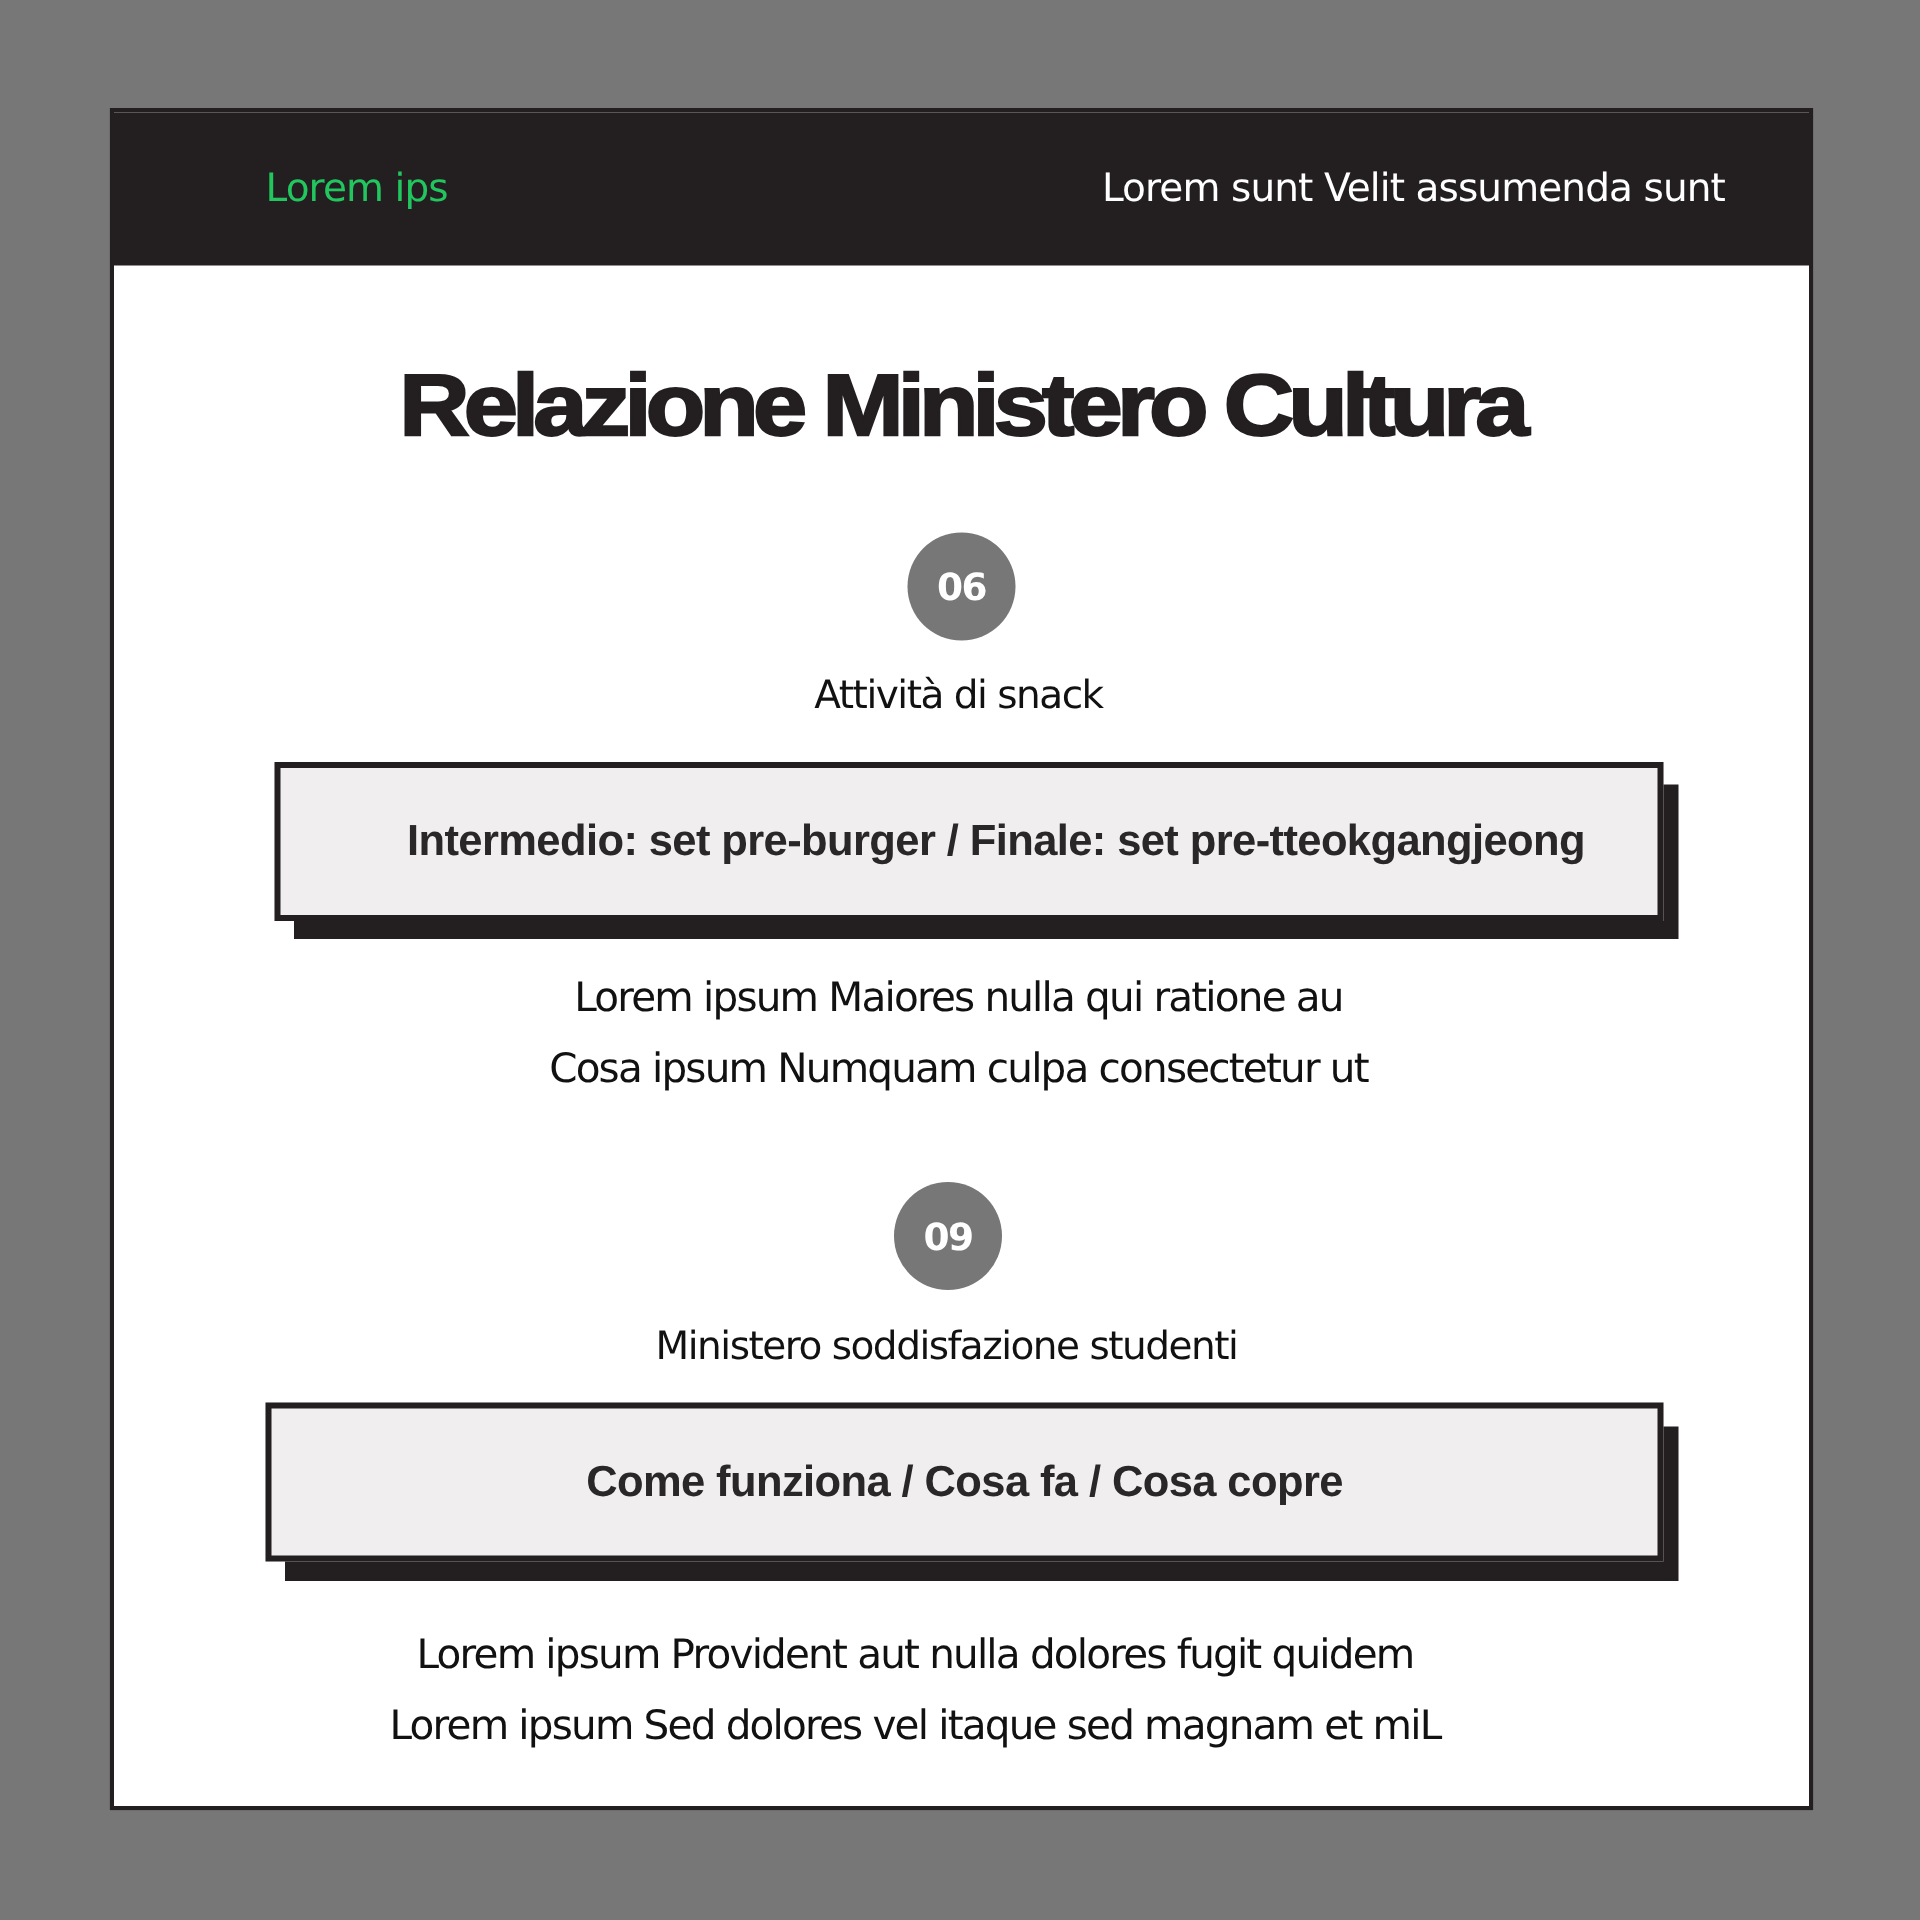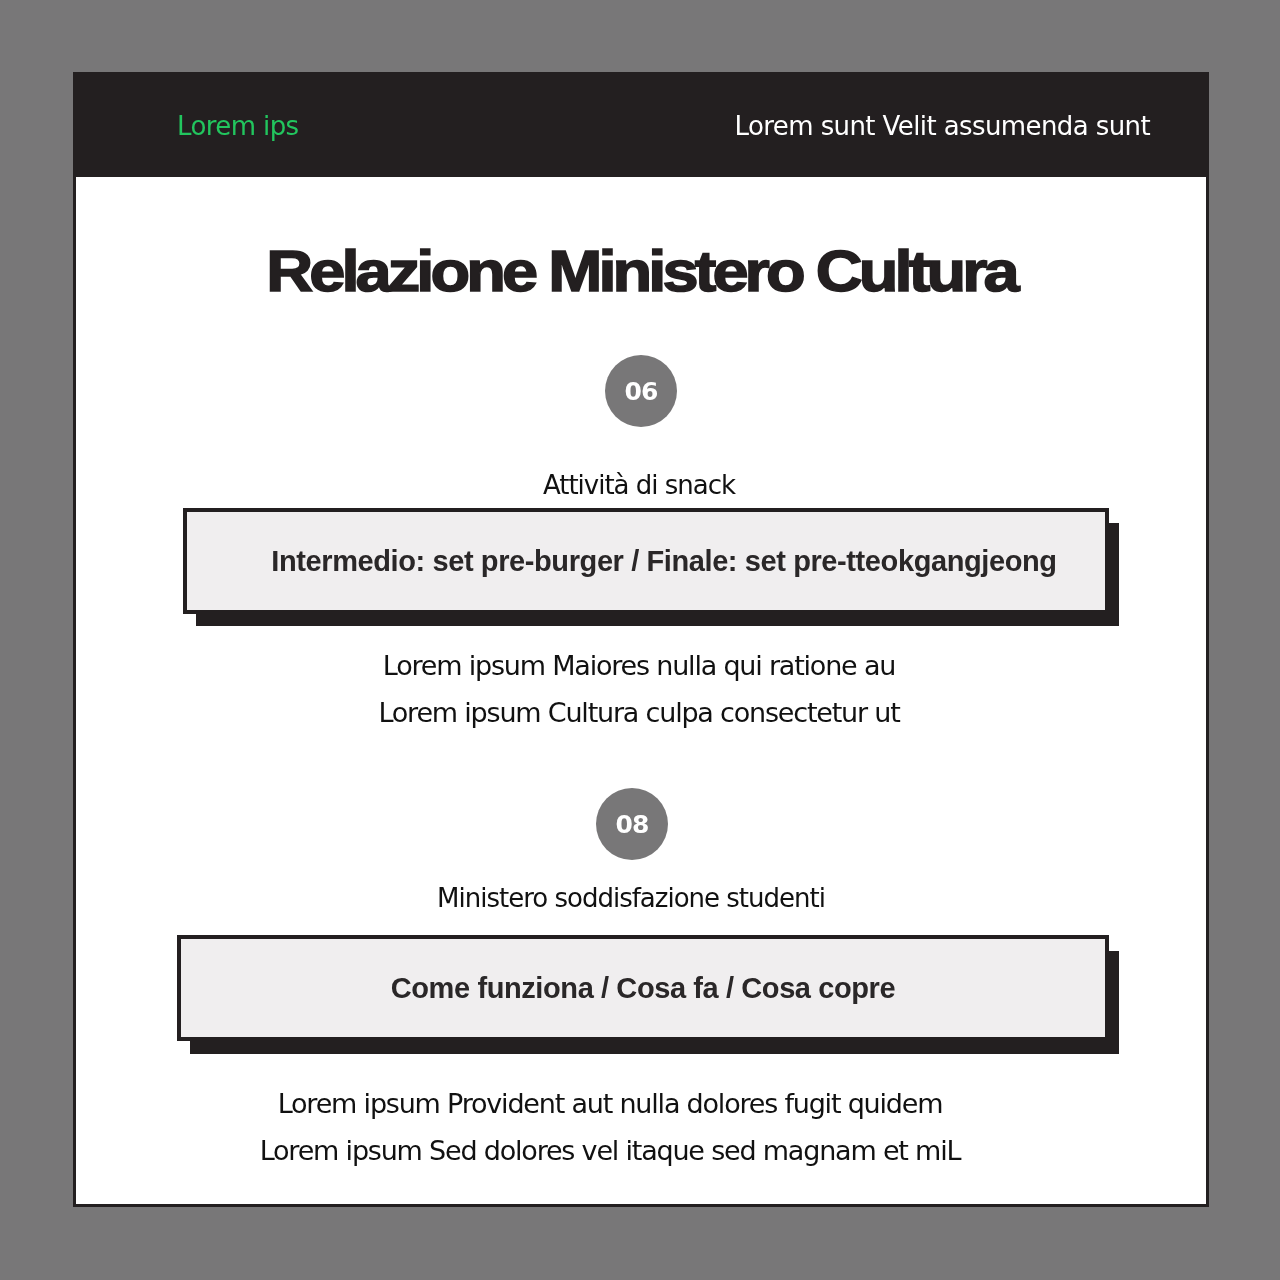--- a/index.html
+++ b/index.html
@@ -135,33 +135,33 @@
 
 <div class="card">
   <div class="header">
     <span class="header-left">Lorem ips</span>
     <span class="header-right">Lorem sunt Velit assumenda sunt</span>
   </div>
 
   <div class="title">Relazione Ministero Cultura</div>
 
   <div class="badge" style="left:529px; top:280px;">06</div>
-  <div class="section-label" style="top:373px; left:-2px;margin-top:21px;">Attività di snack</div>
+  <div class="section-label" style="top:373px; left:-2px;">Attività di snack</div>
 
   <div class="box-shadow" style="left:120px; top:448px; width:923px; height:103px;"></div>
   <div class="box" style="left:107px; top:433px; width:926px; height:106px;padding-left:36px;">
     <span class="box-text">Intermedio: set pre-burger / Finale: set pre-tteokgangjeong</span>
   </div>
 
   <div class="body-lines" style="top:567px; left:-2px;">
     <span class="body-line">Lorem ipsum Maiores nulla qui ratione au</span>
-    <span class="body-line">Lorem ipsum Cultura culpa consectetur ut</span>
+    <span class="body-line">Cosa ipsum Numquam culpa consectetur ut</span>
   </div>
 
-  <div class="badge" style="left:520px; top:713px;">08</div>
+  <div class="badge" style="left:520px; top:713px;">09</div>
   <div class="section-label" style="top:807px; left:-10px;">Ministero soddisfazione studenti</div>
 
   <div class="box-shadow" style="left:114px; top:876px; width:929px; height:103px;"></div>
   <div class="box" style="left:101px; top:860px; width:932px; height:106px;text-align:right;">
     <span class="box-text">Come funziona / Cosa fa / Cosa copre</span>
   </div>
 
   <div class="body-lines" style="top:1005px; left:-31px;">
     <span class="body-line">Lorem ipsum Provident aut nulla dolores fugit quidem</span>
     <span class="body-line">Lorem ipsum Sed dolores vel itaque sed magnam et miL</span>

